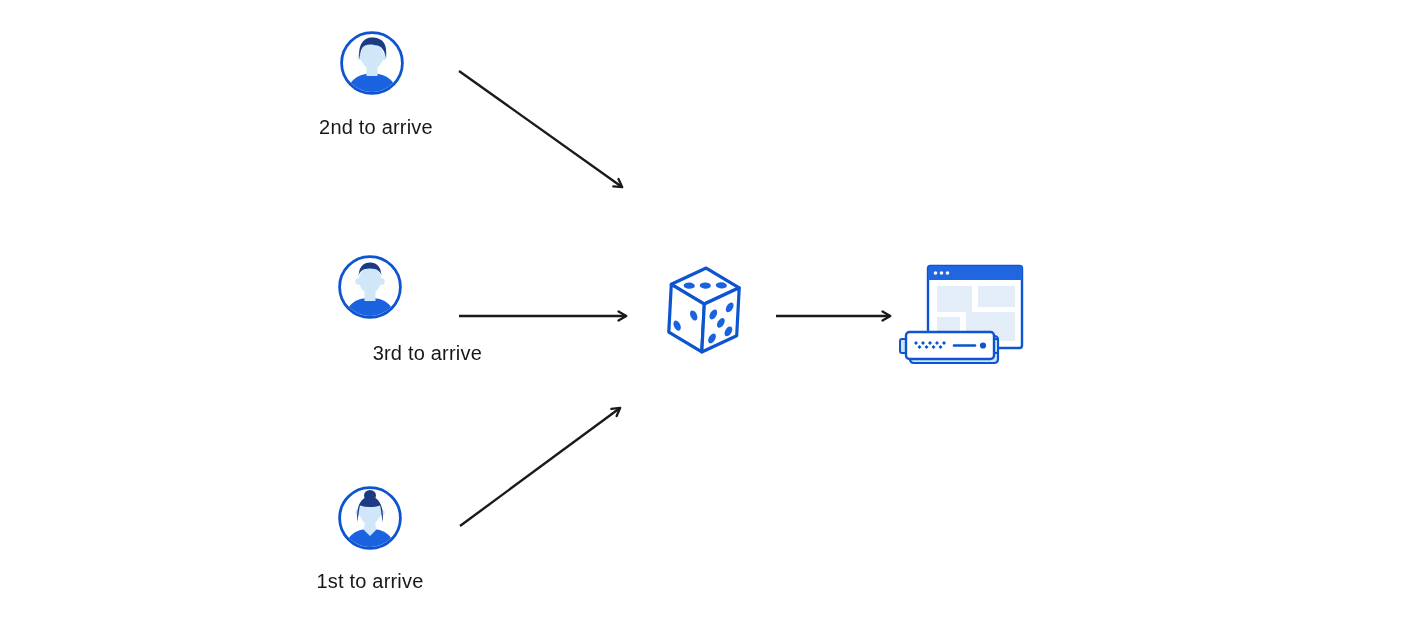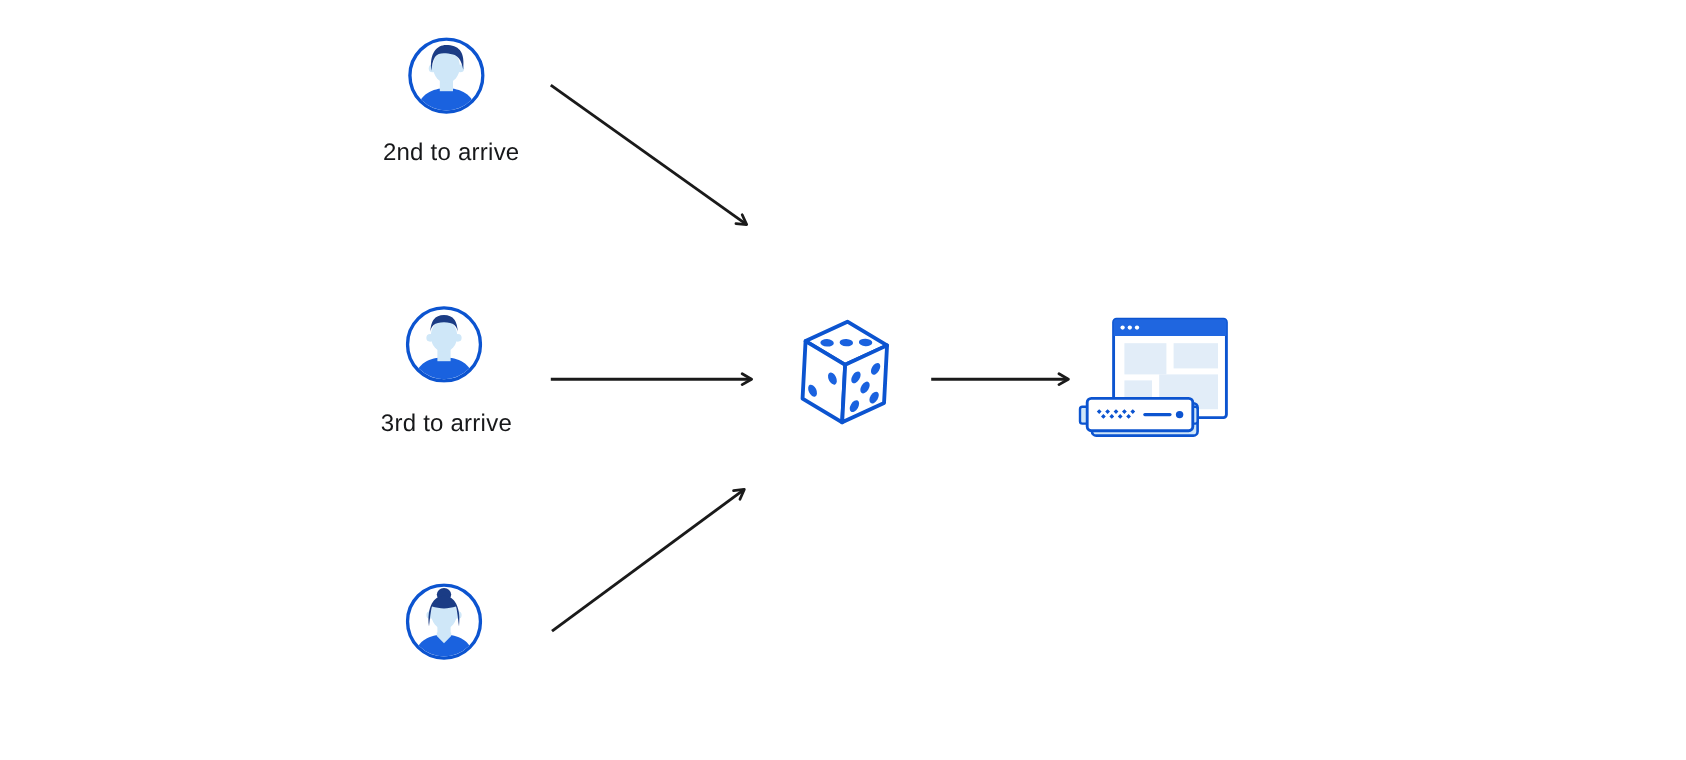--- a/index.html
+++ b/index.html
@@ -65,21 +65,21 @@
       <g clip-path="url(#c2)">
         <path d="M6 66 C8 48 19 43 32 43 C45 43 56 48 58 66 Z" fill="#1a62df"></path>
         <rect x="26.5" y="31" width="11" height="15" fill="#cfe7f8"></rect>
         <circle cx="20.5" cy="26.5" r="3.2" fill="#cfe7f8"></circle>
         <circle cx="43.5" cy="26.5" r="3.2" fill="#cfe7f8"></circle>
         <ellipse cx="32" cy="25" rx="11" ry="13.4" fill="#cfe7f8"></ellipse>
         <path d="M20.5 23 Q20.5 7.5 32 7.5 Q43.5 7.5 43.5 23 Q43.5 13.5 32 13.5 Q20.5 13.5 20.5 23 Z" fill="#1b3c85"></path>
       </g>
     </svg>
   </div>
-  <div class="node-label" style="left:262px;top:342px;">3rd to arrive</div>
+  <div class="node-label" style="left:262px;top:342px;text-align:right;">3rd to arrive</div>
 
   <div class="node" style="left:338px;top:486px;">
     <svg width="64" height="64" viewBox="0 0 64 64">
       <defs>
           <clipPath id="c3">
             <circle cx="32" cy="32" r="29"></circle>
           </clipPath>
         </defs>
       <circle cx="32" cy="32" r="30.4" fill="#ffffff" stroke="#0c54d0" stroke-width="2.8"></circle>
       <g clip-path="url(#c3)">
@@ -87,20 +87,21 @@
         <path d="M26 44 L32 50 L38 44 L38 41 L26 41 Z" fill="#cfe7f8"></path>
         <rect x="26.5" y="31" width="11" height="12" fill="#cfe7f8"></rect>
         <ellipse cx="32" cy="9.5" rx="6" ry="5.5" fill="#1b3c85"></ellipse>
         <circle cx="20.5" cy="26.5" r="3.2" fill="#cfe7f8"></circle>
         <circle cx="43.5" cy="26.5" r="3.2" fill="#cfe7f8"></circle>
         <ellipse cx="32" cy="25" rx="10.8" ry="13.2" fill="#cfe7f8"></ellipse>
         <path d="M19.5 36 C17.5 20 23.5 10.5 32 10.5 C40.5 10.5 46.5 20 44.5 36 C43.5 28 43 23.5 42 19.5 C35.5 21.5 28.5 21.5 22 19.5 C21 23.5 20.5 28 19.5 36 Z" fill="#1b3c85"></path>
       </g>
     </svg>
   </div>
+  <div class="node-label" style="left:260px;top:570px;">1st to arrive</div>
 
   <div class="node" style="left:664px;top:263px;">
     <svg width="80" height="100" viewBox="0 0 80 100">
       <g transform="rotate(3 40 47)" stroke="#0c54d0" stroke-width="3.2" stroke-linejoin="round" fill="#ffffff">
         <path d="M40 5 L74 23 L40 41 L6 23 Z"></path>
         <path d="M6 23 L40 41 L40 89 L6 71 Z"></path>
         <path d="M74 23 L40 41 L40 89 L74 71 Z"></path>
       </g>
       <g transform="rotate(3 40 47)" fill="#1a62df">
         <ellipse cx="24" cy="23.5" rx="5.6" ry="3.1"></ellipse>

